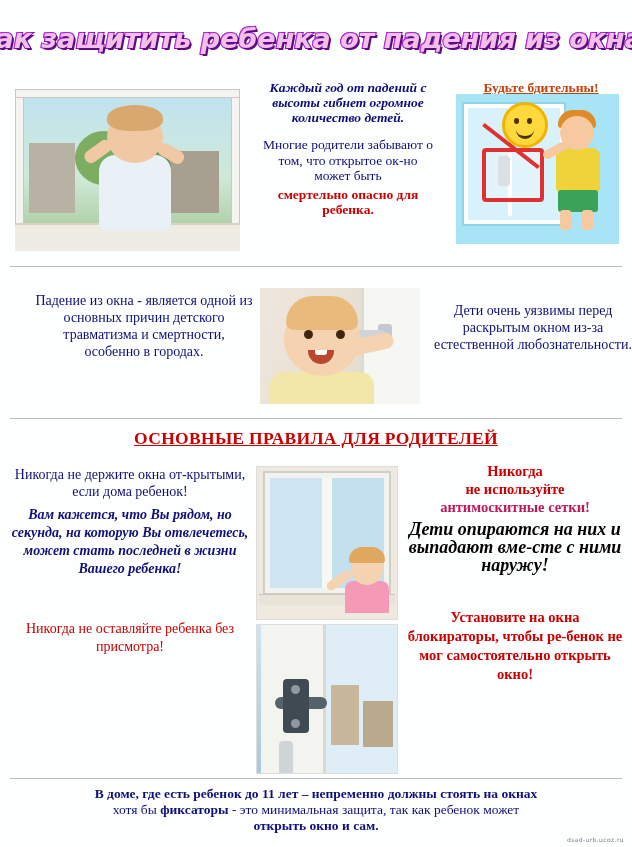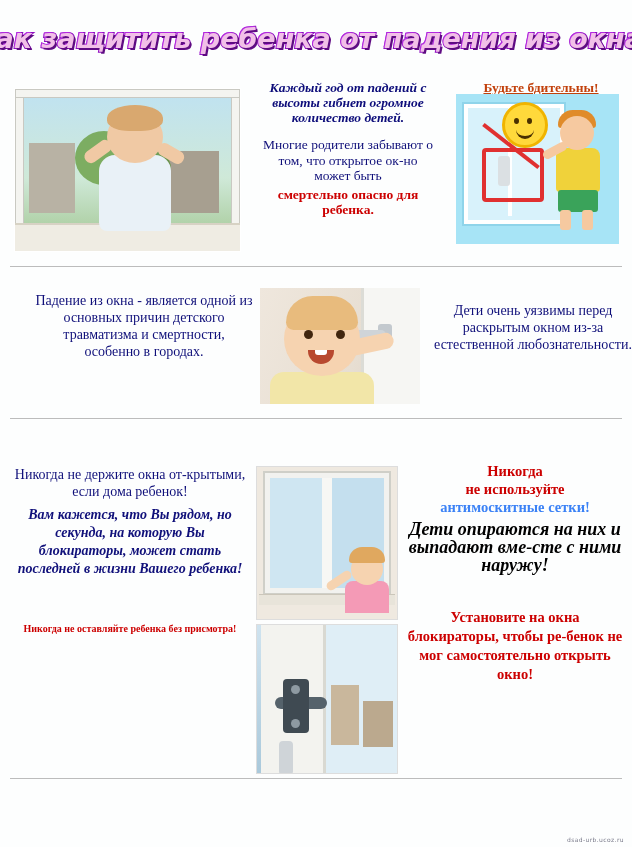--- a/index.html
+++ b/index.html
@@ -193,22 +193,22 @@
   .col-left .l2 {
     font-weight: bold;
     font-style: italic;
     font-size: 14px;
     line-height: 18px;
     margin: 0;
   }
   .col-left .l3 {
     margin-top: 42px;
     color: #cc0000;
-    font-weight: bold;
-    font-size: 10px;
+    font-weight: normal;
+    font-size: 14px;
     line-height: 18px;
   }
 
   .img-window-girl {
     left: 256px;
     top: 466px;
     width: 140px;
     height: 152px;
     border: 1px solid #dddddd;
   }
@@ -228,21 +228,21 @@
     text-align: center;
   }
   .col-right .r1 {
     color: #cc0000;
     font-weight: bold;
     font-size: 14.5px;
     line-height: 18px;
     margin: 0;
   }
   .col-right .r1 .green {
-    color: #3b82f6;
+    color: #be185d;
   }
   .col-right .r2 {
     margin-top: 4px;
     color: #000000;
     font-weight: bold;
     font-style: italic;
     font-size: 18px;
     line-height: 18px;
   }
   .col-right .r3 {
@@ -427,24 +427,25 @@
         <div class="bh-tooth"></div>
         <div class="bh-arm"></div>
       </div>
     </div>
 
     <div class="txt-right-2">Дети очень уязвимы перед раскрытым окном из-за естественной любознательности.</div>
   </div>
 
   <div class="hr hr2"></div>
 
+  <div class="rules-heading">ОСНОВНЫЕ ПРАВИЛА ДЛЯ РОДИТЕЛЕЙ</div>
 
   <div class="col-left">
     <p class="l1">Никогда не держите окна от-крытыми, если дома ребенок!</p>
-    <p class="l2">Вам кажется, что Вы рядом, но секунда, на которую Вы блокираторы, может стать последней в жизни Вашего ребенка!</p>
+    <p class="l2">Вам кажется, что Вы рядом, но секунда, на которую Вы отвлечетесь, может стать последней в жизни Вашего ребенка!</p>
     <div class="l3">Никогда не оставляйте ребенка без присмотра!</div>
   </div>
 
   <div class="img img-window-girl">
     <div class="scene" aria-hidden="true">
       <div class="wg-wall"></div>
       <div class="wg-frame">
         <div class="wg-pane" style="left:0;top:0;width:46%;height:100%;"></div>
         <div class="wg-pane" style="right:0;top:0;width:46%;height:100%;background:#c4dfee;"></div>
         <div class="wg-mull" style="left:46%;top:0;width:8%;height:100%;"></div>
@@ -477,16 +478,21 @@
       <span>Никогда</span><br>
       <span>не используйте</span><br>
       <span class="green">антимоскитные сетки!</span>
     </p>
     <div class="r2">Дети опираются на них и выпадают вме-сте с ними наружу!</div>
     <div class="r3">Установите на окна блокираторы, чтобы ре-бенок не мог самостоятельно открыть окно!</div>
   </div>
 
   <div class="hr hr3"></div>
 
+  <div class="footer">
+    <span>В доме, где есть  ребенок до 11 лет – непременно должны стоять на окнах</span><br>
+    <span class="thin">хотя бы </span><span>фиксаторы</span><span class="thin"> - это минимальная защита, так как ребенок может</span><br>
+    <span>открыть окно и сам.</span>
+  </div>
 
   <div class="watermark">dsad-urb.ucoz.ru</div>
 
 </div>
 
 </body></html>

